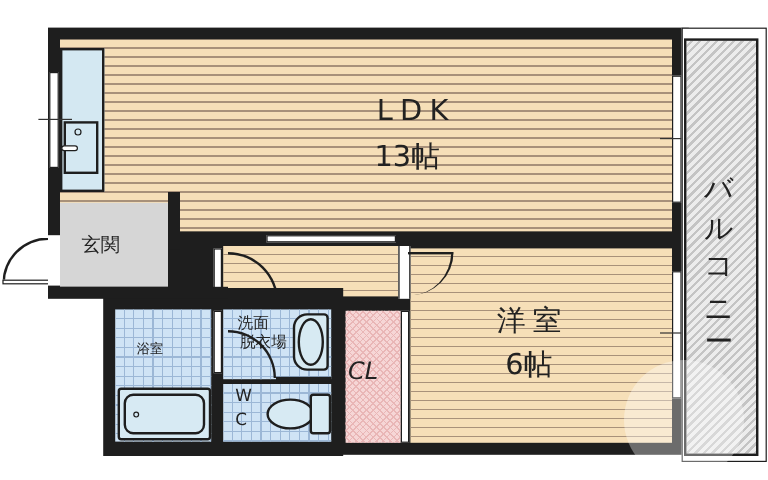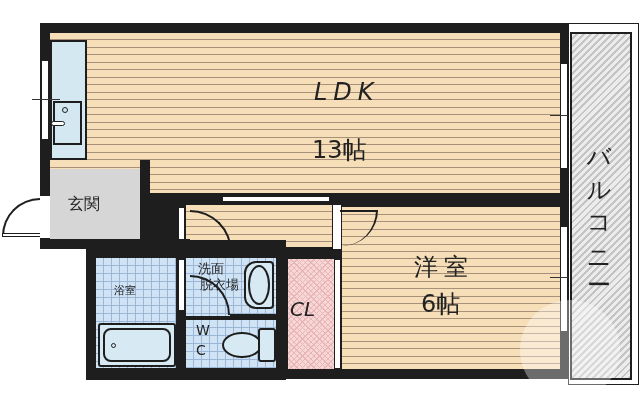--- a/index.html
+++ b/index.html
@@ -98,22 +98,22 @@
 <div class="abs fixture" style="left:222px; top:332px; width:40px; height:26px; border-radius:50%;"></div>
 <div class="abs fixture" style="left:258px; top:328px; width:18px; height:34px; border-radius:3px;"></div>
 
 <div class="abs floor-closet" style="left:288px; top:259px; width:46px; height:110px;"></div>
 <div class="abs label" style="left:290px; top:297px; font-size:20px;font-style:italic;">CL</div>
 <div class="abs window" style="left:334px; top:259px; width:7px; height:110px;"></div>
 
 <div class="abs label" style="left:414px; top:251px; font-size:24px; letter-spacing:6px;">洋室</div>
 <div class="abs label" style="left:421px; top:288px; font-size:24px;">6帖</div>
 
-<div class="abs label" style="left:314px; top:78px; font-size:24px; letter-spacing:6px;font-style:italic;">LDK</div>
-<div class="abs label" style="left:312px; top:114px; font-size:24px;margin-top:20px;">13帖</div>
+<div class="abs label" style="left:314px; top:78px; font-size:24px; letter-spacing:6px;">LDK</div>
+<div class="abs label" style="left:312px; top:114px; font-size:24px;">13帖</div>
 
 <div class="abs window" style="left:560px; top:63px; width:8px; height:106px;"></div>
 <div class="abs" style="left:550px; top:115px; width:28px; height:1px; background:#333;"></div>
 <div class="abs window" style="left:560px; top:226px; width:8px; height:106px;"></div>
 <div class="abs" style="left:550px; top:277px; width:28px; height:1px; background:#333;"></div>
 
 <div class="abs" style="left:568px; top:23px; width:71px; height:362px; border:1.5px solid #1e1e1e; background:#fff;"></div>
 <div class="abs balcony" style="left:570px; top:32px; width:62px; height:348px;"></div>
 <div class="abs label vtext" style="left:583px; top:130px; font-size:24px;">バルコニー</div>
 

